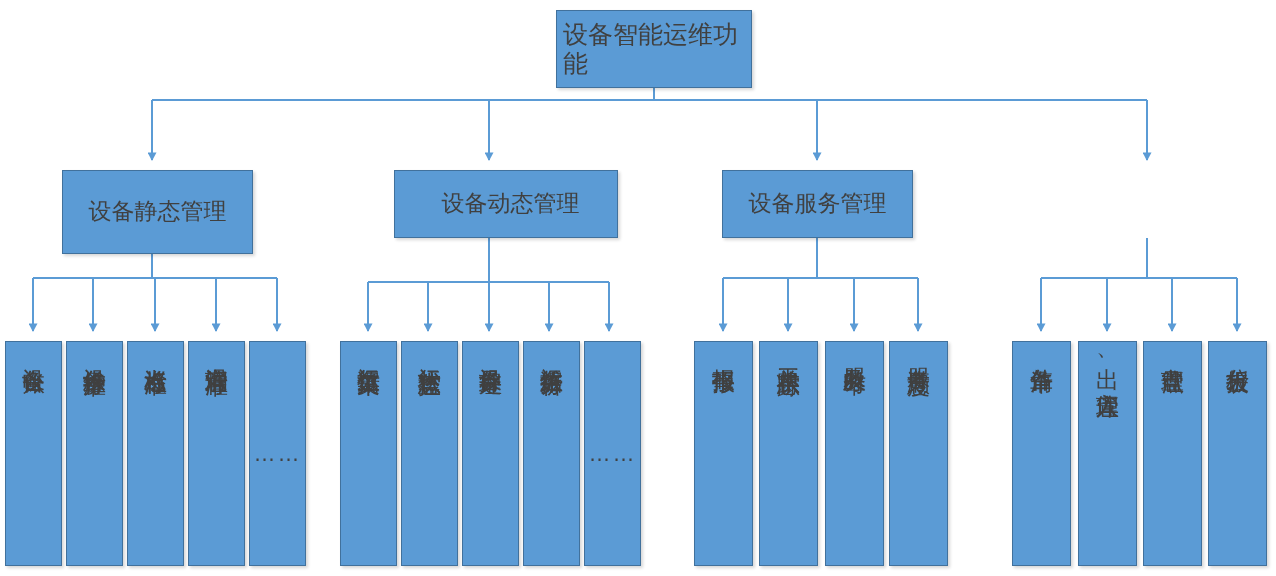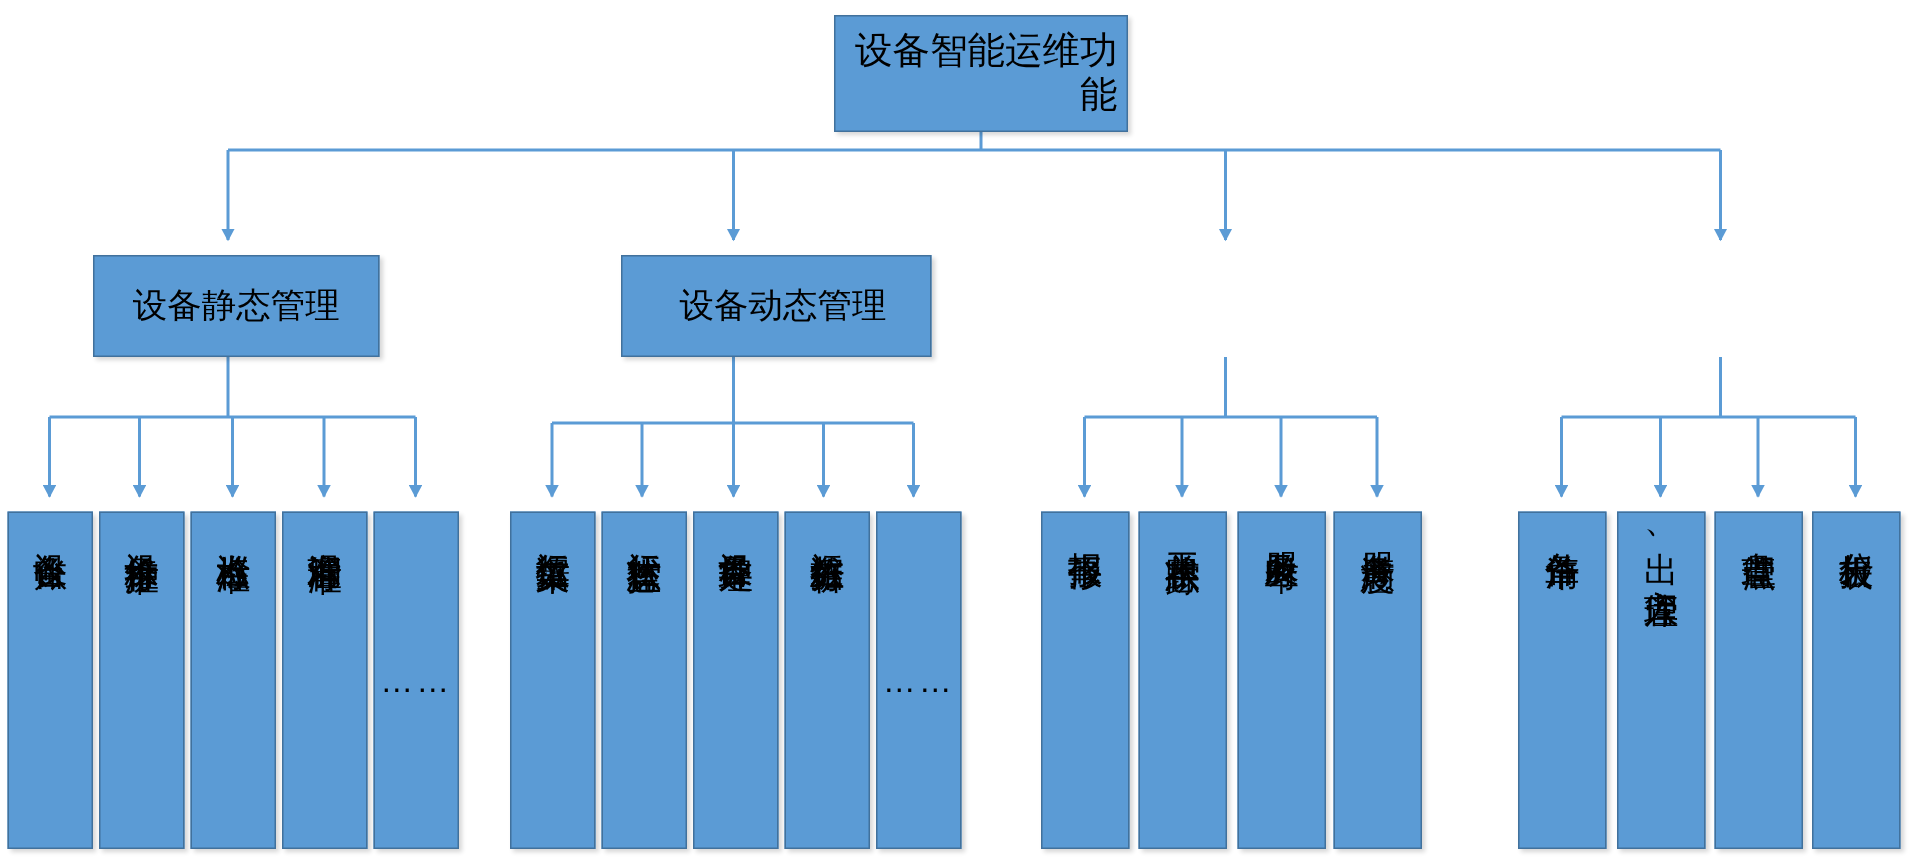--- a/index.html
+++ b/index.html
@@ -23,25 +23,25 @@
     top: 0;
     width: 1276px;
     height: 576px;
     pointer-events: none;
   }
   .node {
     position: absolute;
     background: #5B9BD5;
     border: 1px solid #41719C;
     box-sizing: border-box;
-    color: #000000;
+    color: #404040;
     display: flex;
     align-items: center;
     justify-content: center;
-    text-align: right;
+    text-align: left;
     box-shadow: 2px 2px 3px rgba(0,0,0,0.16);
     line-height: 1.18;
   }
   .node.root {
     font-size: 25px;
     padding: 2px 6px;
   }
   .node.level2 {
     font-size: 23px;
     padding: 2px 6px;
@@ -118,25 +118,28 @@
       <path d="M 1107 278 L 1107 331" marker-end="url(#arrow)"></path>
       <path d="M 1172 278 L 1172 331" marker-end="url(#arrow)"></path>
       <path d="M 1237 278 L 1237 331" marker-end="url(#arrow)"></path>
     </g>
   </svg>
 
   <div class="node root" style="left:556px; top:10px; width:196px; height:78px;">
     <span>设备智能运维功能</span>
   </div>
 
-  <div class="node level2" style="left:62px; top:170px; width:191px; height:68px;">
+  <div class="node level2" style="left:62px; top:170px; width:191px; height:84px;">
     <span>设备静态管理</span>
   </div>
-  <div class="node level2" style="left:414px; top:170px; width:207px; height:68px;padding-left:15px;">
+  <div class="node level2" style="left:394px; top:170px; width:224px; height:68px;padding-left:15px;">
     <span>设备动态管理</span>
+  </div>
+  <div class="node level2" style="left:722px; top:170px; width:191px; height:68px;">
+    <span>设备服务管理</span>
   </div>
 
   <div class="node leaf" style="left:5px; top:341px; width:57px; height:225px;">
     <span class="leaf-text">设备台账</span>
   </div>
   <div class="node leaf" style="left:66px; top:341px; width:57px; height:225px;">
     <span class="leaf-text">设备维护标准</span>
   </div>
   <div class="node leaf" style="left:127px; top:341px; width:57px; height:225px;">
     <span class="leaf-text">点巡检标准</span>

